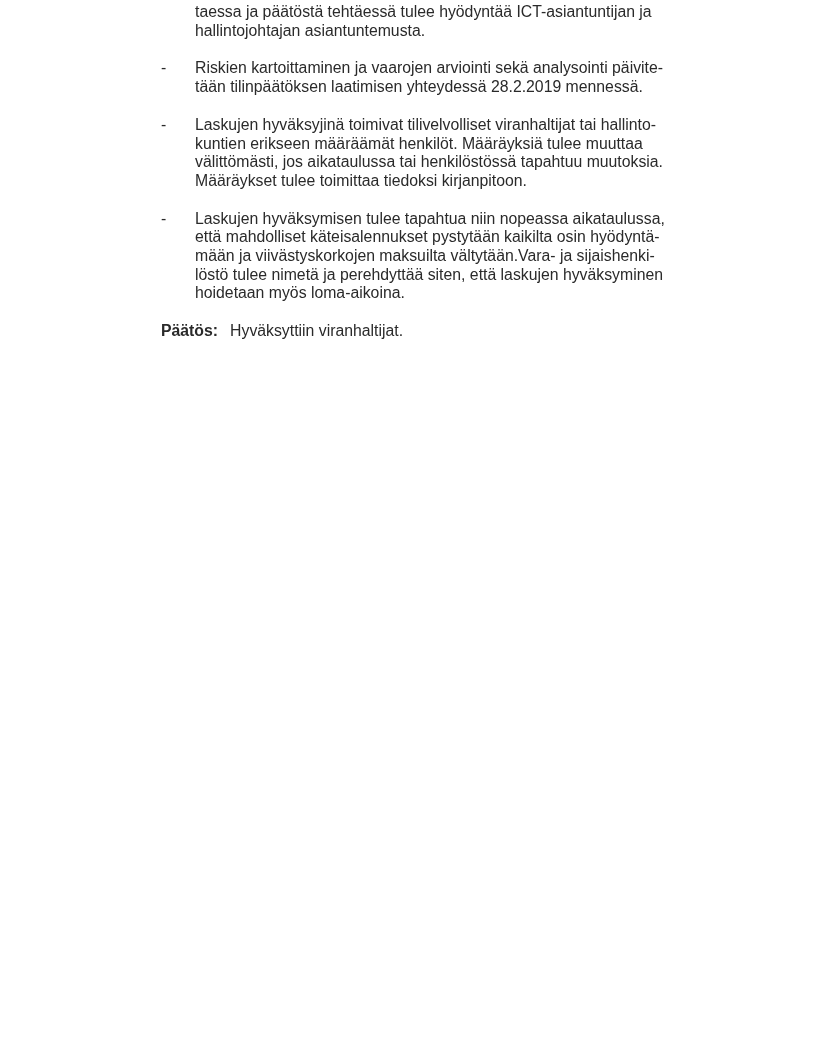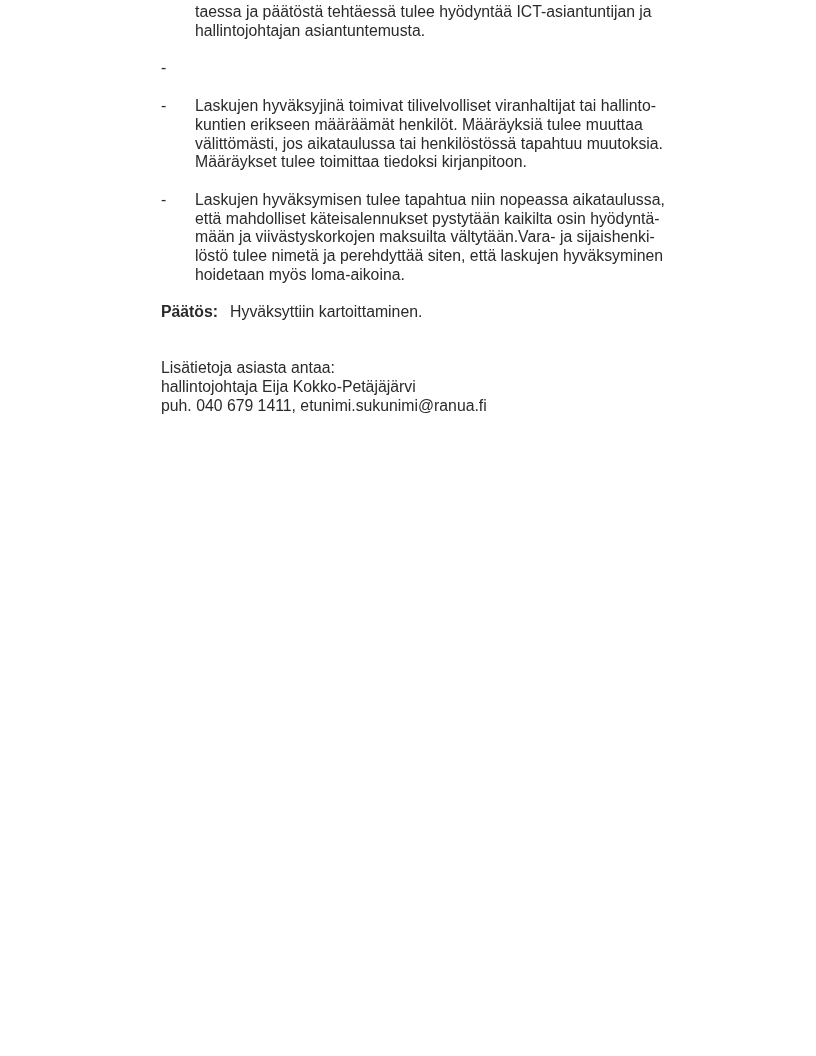--- a/index.html
+++ b/index.html
@@ -62,40 +62,39 @@
 </head>
 <body>
 
 <div class="page">
 
   <p class="para indent pre">taessa ja päätöstä tehtäessä tulee hyödyntää ICT-asiantuntijan ja
 hallintojohtajan asiantuntemusta.</p>
 
   <div class="bullet">
     <span class="dash">-</span>
+    <span class="btext pre">Riskien kartoittaminen ja vaarojen arviointi sekä analysointi päivite-
+tään tilinpäätöksen laatimisen yhteydessä 28.2.2019 mennessä.</span>
   </div>
 
   <div class="bullet">
     <span class="dash">-</span>
     <span class="btext pre">Laskujen hyväksyjinä toimivat tilivelvolliset viranhaltijat tai hallinto-
 kuntien erikseen määräämät henkilöt. Määräyksiä tulee muuttaa
 välittömästi, jos aikataulussa tai henkilöstössä tapahtuu muutoksia.
 Määräykset tulee toimittaa tiedoksi kirjanpitoon.</span>
   </div>
 
   <div class="bullet">
     <span class="dash">-</span>
     <span class="btext pre">Laskujen hyväksymisen tulee tapahtua niin nopeassa aikataulussa,
 että mahdolliset käteisalennukset pystytään kaikilta osin hyödyntä-
 mään ja viivästyskorkojen maksuilta vältytään.Vara- ja sijaishenki-
 löstö tulee nimetä ja perehdyttää siten, että laskujen hyväksyminen
 hoidetaan myös loma-aikoina.</span>
   </div>
 
   <p class="decision">
-    <span class="decision-label">Päätös:</span><span class="decision-text">Hyväksyttiin kartoittaminen.</span>
+    <span class="decision-label">Päätös:</span><span class="decision-text">Hyväksyttiin viranhaltijat.</span>
   </p>
 
-  <p class="contact pre">Lisätietoja asiasta antaa:
-hallintojohtaja Eija Kokko-Petäjäjärvi
-puh. 040 679 1411, etunimi.sukunimi@ranua.fi</p>
 
 </div>
 
 </body></html>

